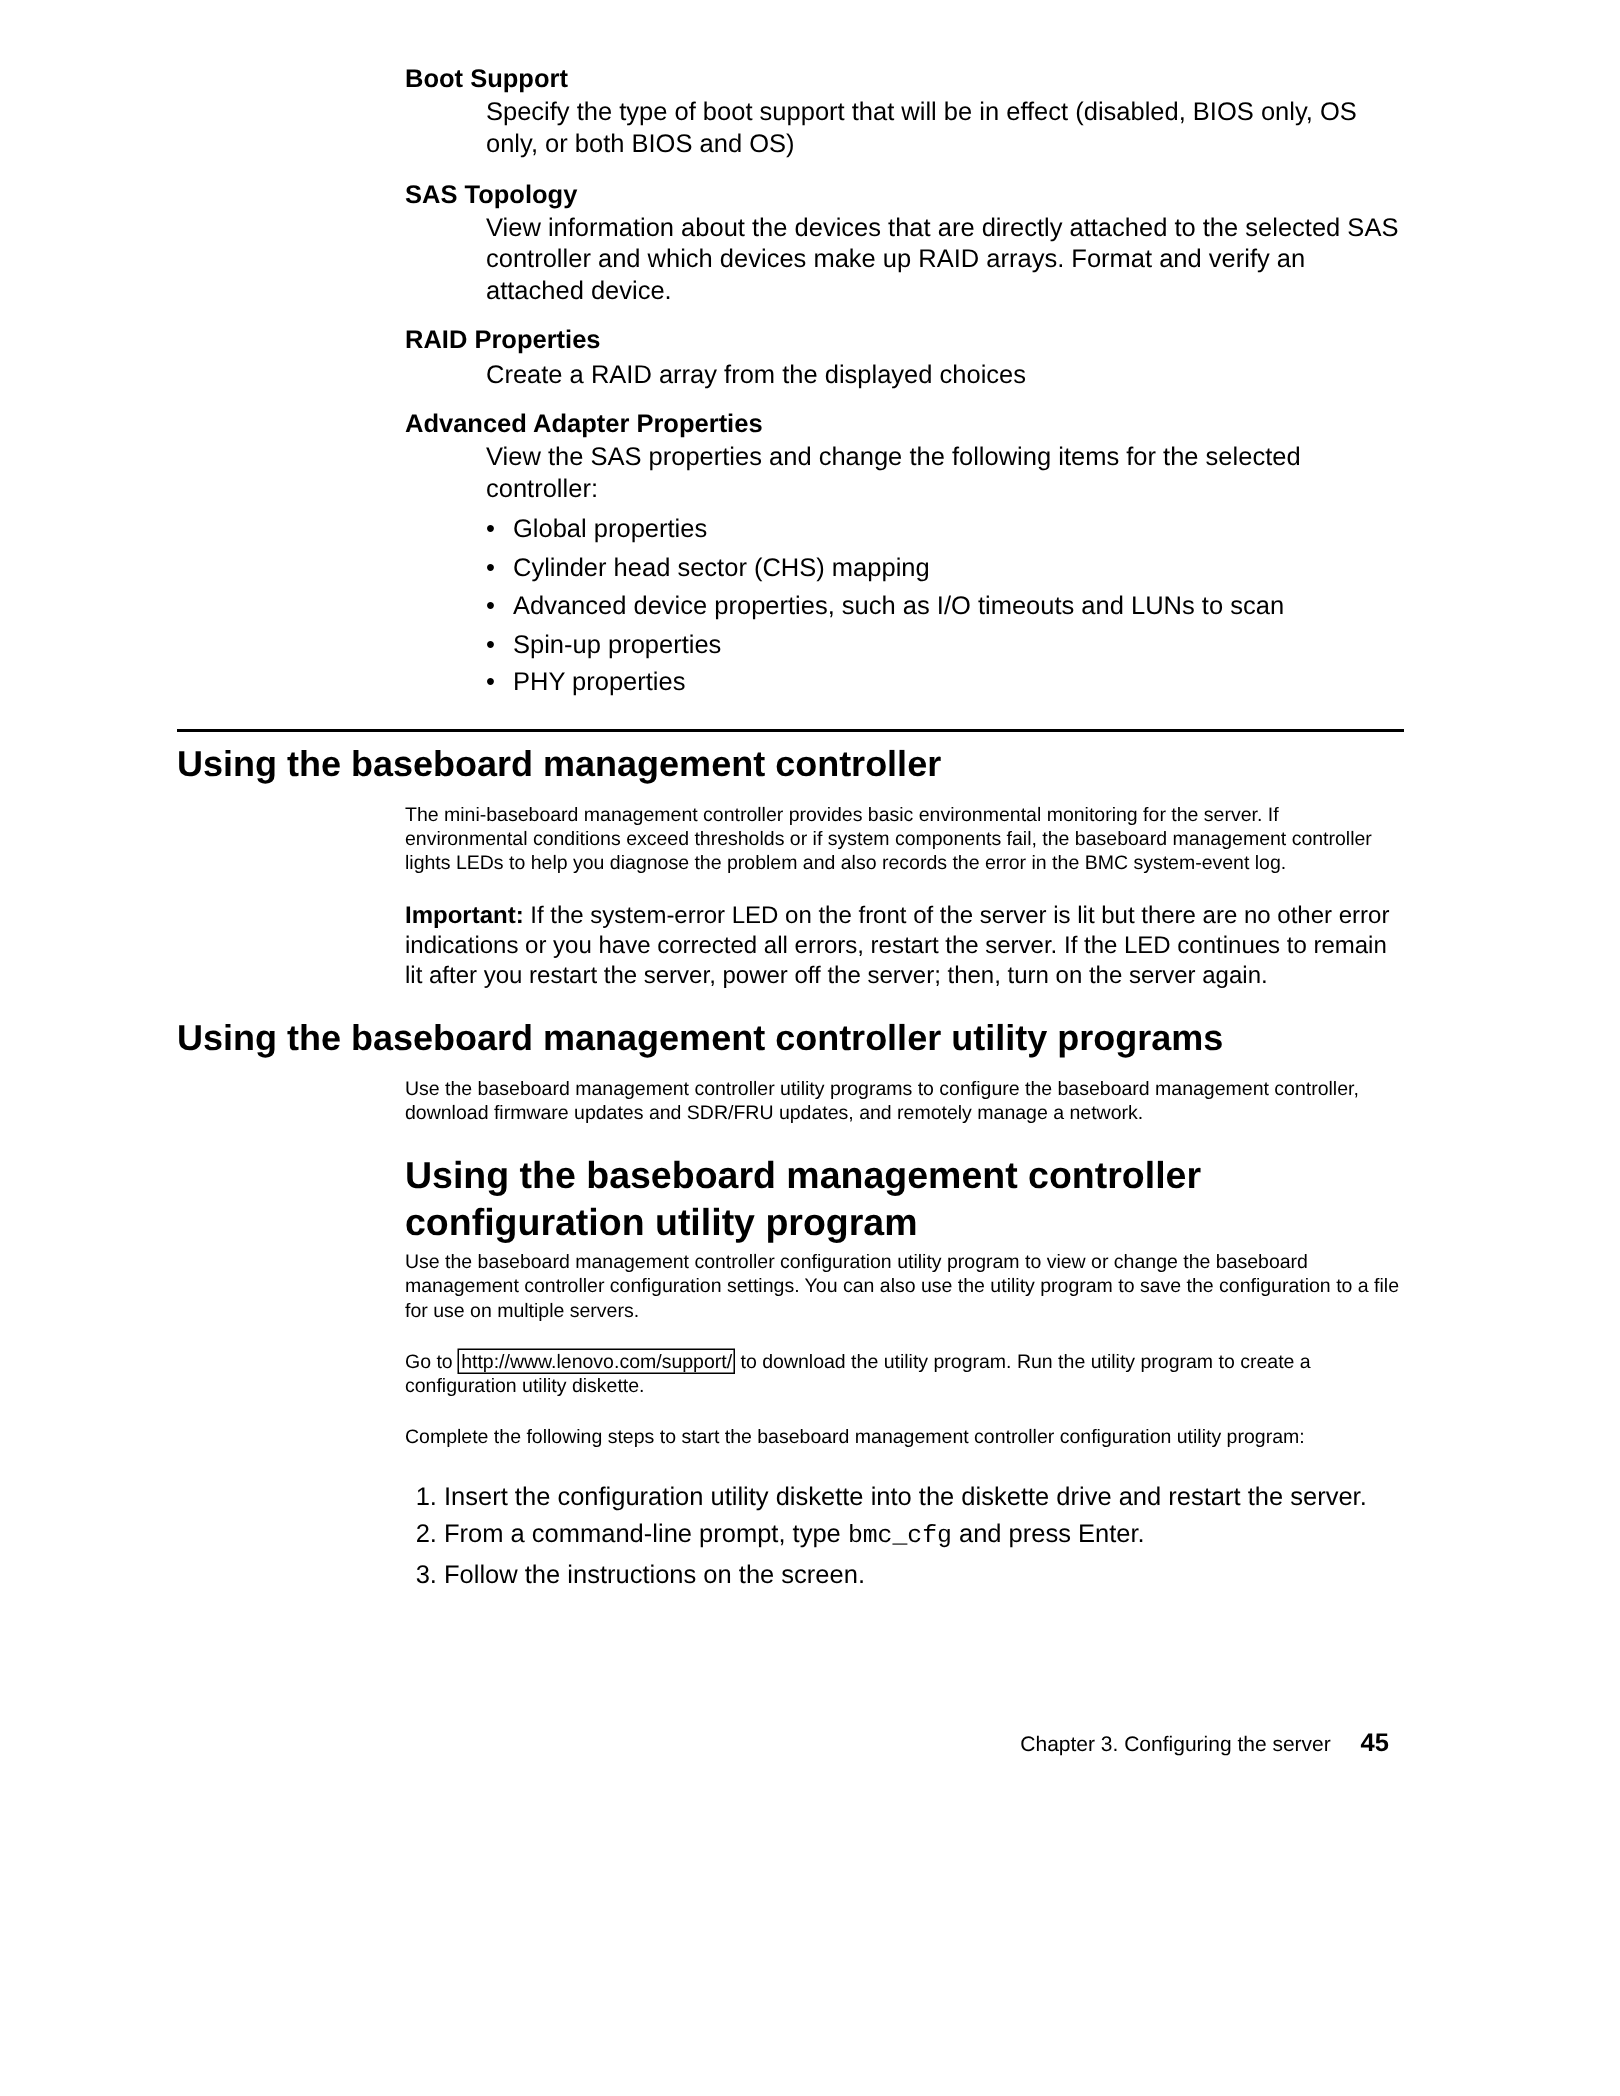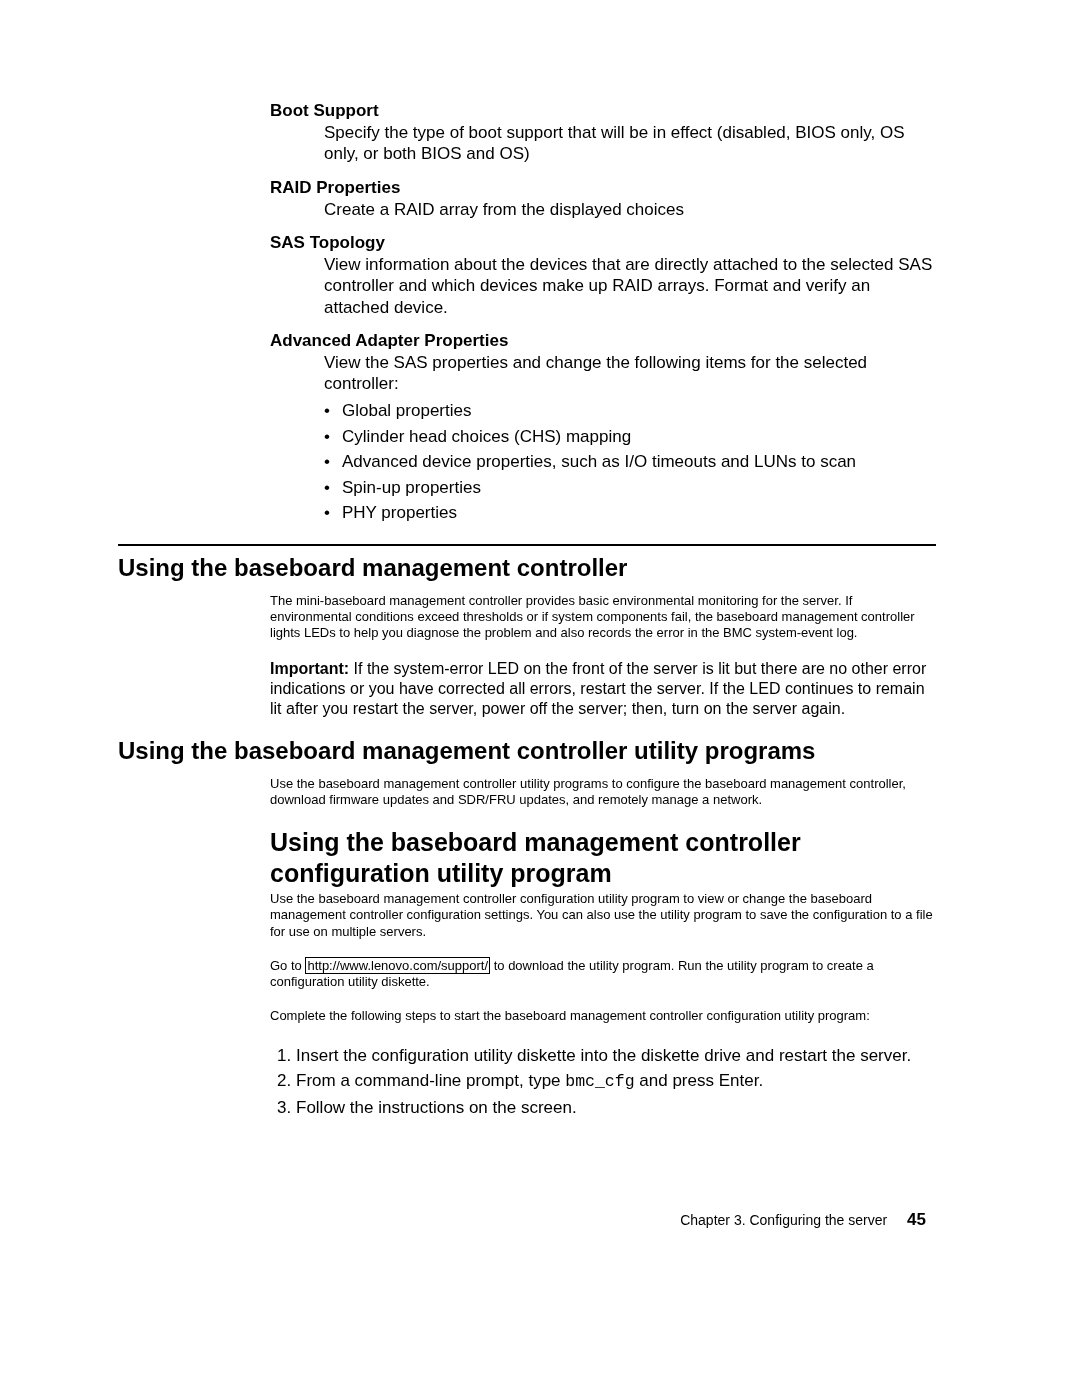--- a/index.html
+++ b/index.html
@@ -4,21 +4,21 @@
 <style>
   body {
     margin: 0;
     padding: 0;
     background: #fff;
     font-family: Arial, Helvetica, sans-serif;
     color: #000;
     width: 1080px;
   }
   .page {
-    padding: 100px 100px 60px 118px;
+    padding: 42px 100px 60px 118px;
     box-sizing: border-box;
     width: 1036px;
   }
   .dl-block {
     margin-left: 152px;
     margin-bottom: 12px;
   }
   .dt {
     font-weight: bold;
     font-size: 17px;
@@ -111,35 +111,35 @@
 <body>
 
 <div class="page">
 
   <div class="dl-block">
     <div class="dt">Boot Support</div>
     <div class="dd">Specify the type of boot support that will be in effect (disabled, BIOS only, OS only, or both BIOS and OS)</div>
   </div>
 
   <div class="dl-block">
-    <div class="dt">RAID Properties</div>
-    <div class="dd">Create a RAID array from the displayed choices</div>
+    <div class="dt">SAS Topology</div>
+    <div class="dd">View information about the devices that are directly attached to the selected SAS controller and which devices make up RAID arrays. Format and verify an attached device.</div>
   </div>
 
   <div class="dl-block">
-    <div class="dt">SAS Topology</div>
-    <div class="dd">View information about the devices that are directly attached to the selected SAS controller and which devices make up RAID arrays. Format and verify an attached device.</div>
+    <div class="dt">RAID Properties</div>
+    <div class="dd">Create a RAID array from the displayed choices</div>
   </div>
 
   <div class="dl-block">
     <div class="dt">Advanced Adapter Properties</div>
     <div class="dd">View the SAS properties and change the following items for the selected controller:</div>
     <ul class="bullet-list">
       <li>Global properties</li>
-      <li>Cylinder head choices (CHS) mapping</li>
+      <li>Cylinder head sector (CHS) mapping</li>
       <li>Advanced device properties, such as I/O timeouts and LUNs to scan</li>
       <li>Spin-up properties</li>
       <li>PHY properties</li>
     </ul>
   </div>
 
   <hr class="hr">
   <div class="h2">Using the baseboard management controller</div>
 
   <div class="body-indent">The mini-baseboard management controller provides basic environmental monitoring for the server. If environmental conditions exceed thresholds or if system components fail, the baseboard management controller lights LEDs to help you diagnose the problem and also records the error in the BMC system-event log.</div>

